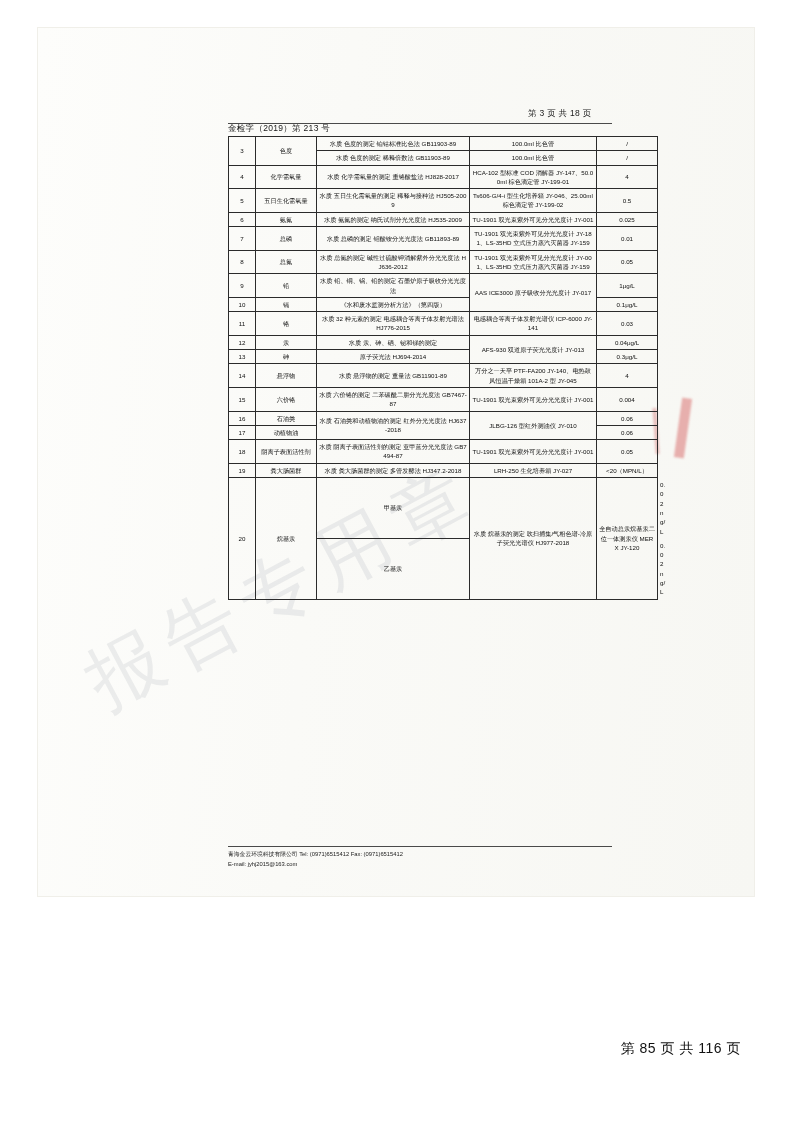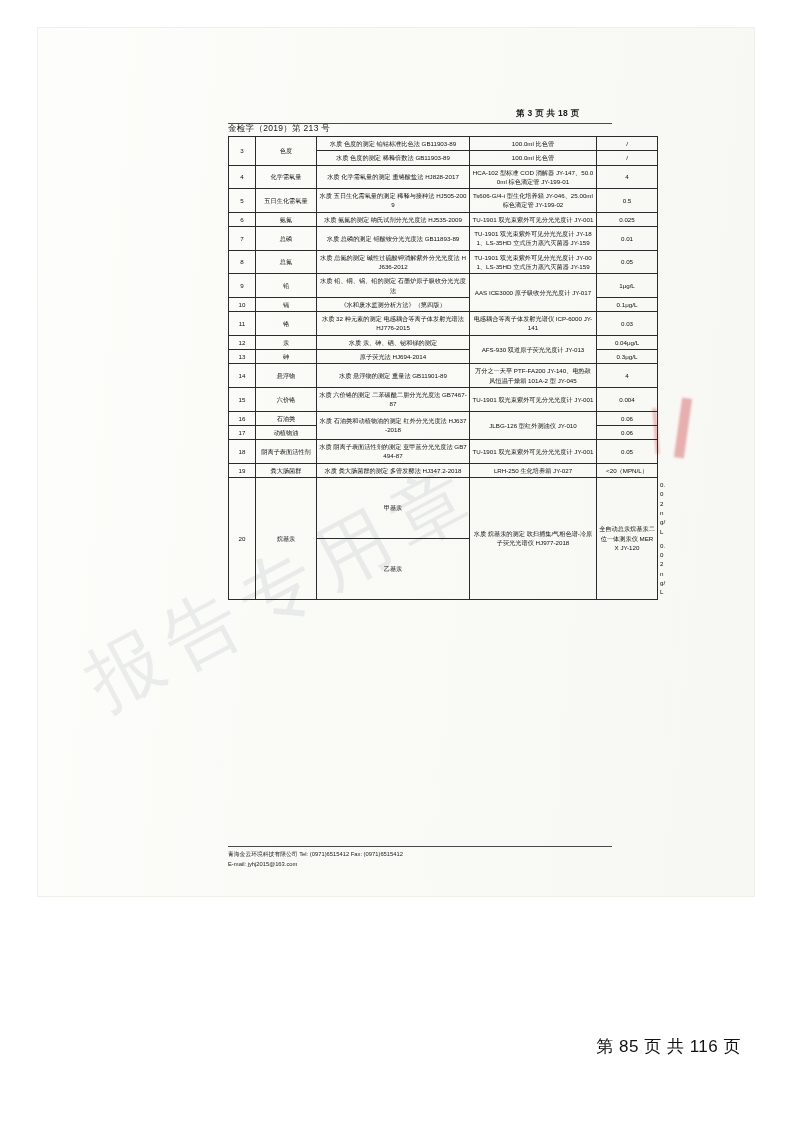--- a/index.html
+++ b/index.html
@@ -41,21 +41,21 @@
     top: 78px;
     width: 420px;
     font-size: 8.5px;
     color: #1a1a1a;
     letter-spacing: .3px;
   }
   .doc-header .left {
     position: absolute; left: 0; top: 17px;
   }
   .doc-header .right {
-    position: absolute; left: 288px; top: 2px; font-weight: bold;
+    position: absolute; left: 300px; top: 2px;
   }
   .hdr-rule {
     position: absolute;
     left: 190px;
     top: 95px;
     width: 384px;
     height: 1px;
     background: #4a4a4a;
   }
 
@@ -137,21 +137,21 @@
     height: 46px;
     background: rgba(195,55,55,0.30);
     transform: rotate(-4deg);
     filter: blur(1px);
   }
 
   .page-footer {
     position: absolute;
     right: 52px;
     bottom: 64px;
-    font-size: 17px;
+    font-size: 14px;
     color: #111;
     letter-spacing: .5px;
   }
 </style>
 </head>
 <body>
 
 <div class="page">
 
   <div class="scan">

